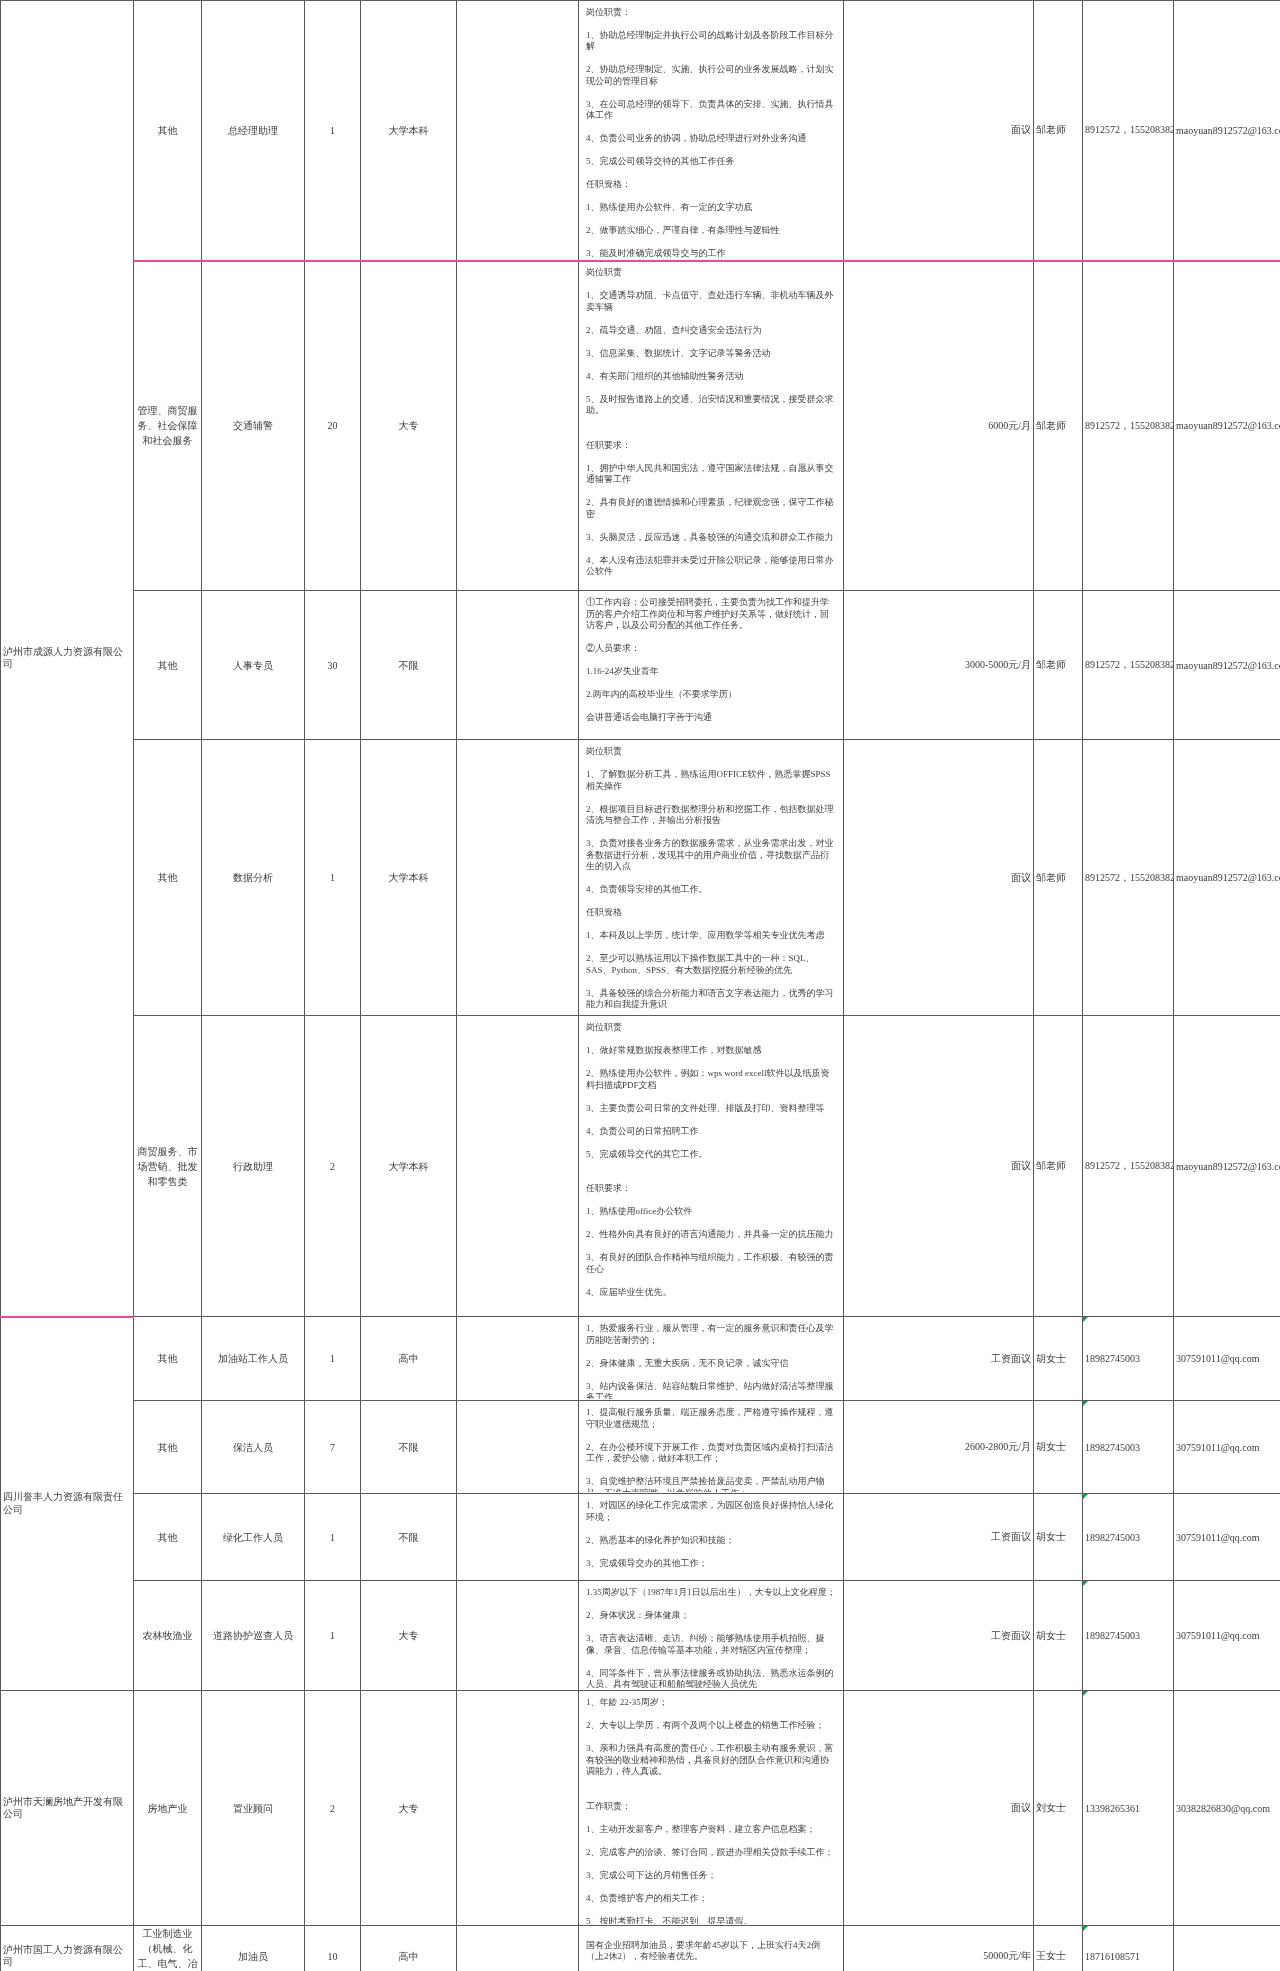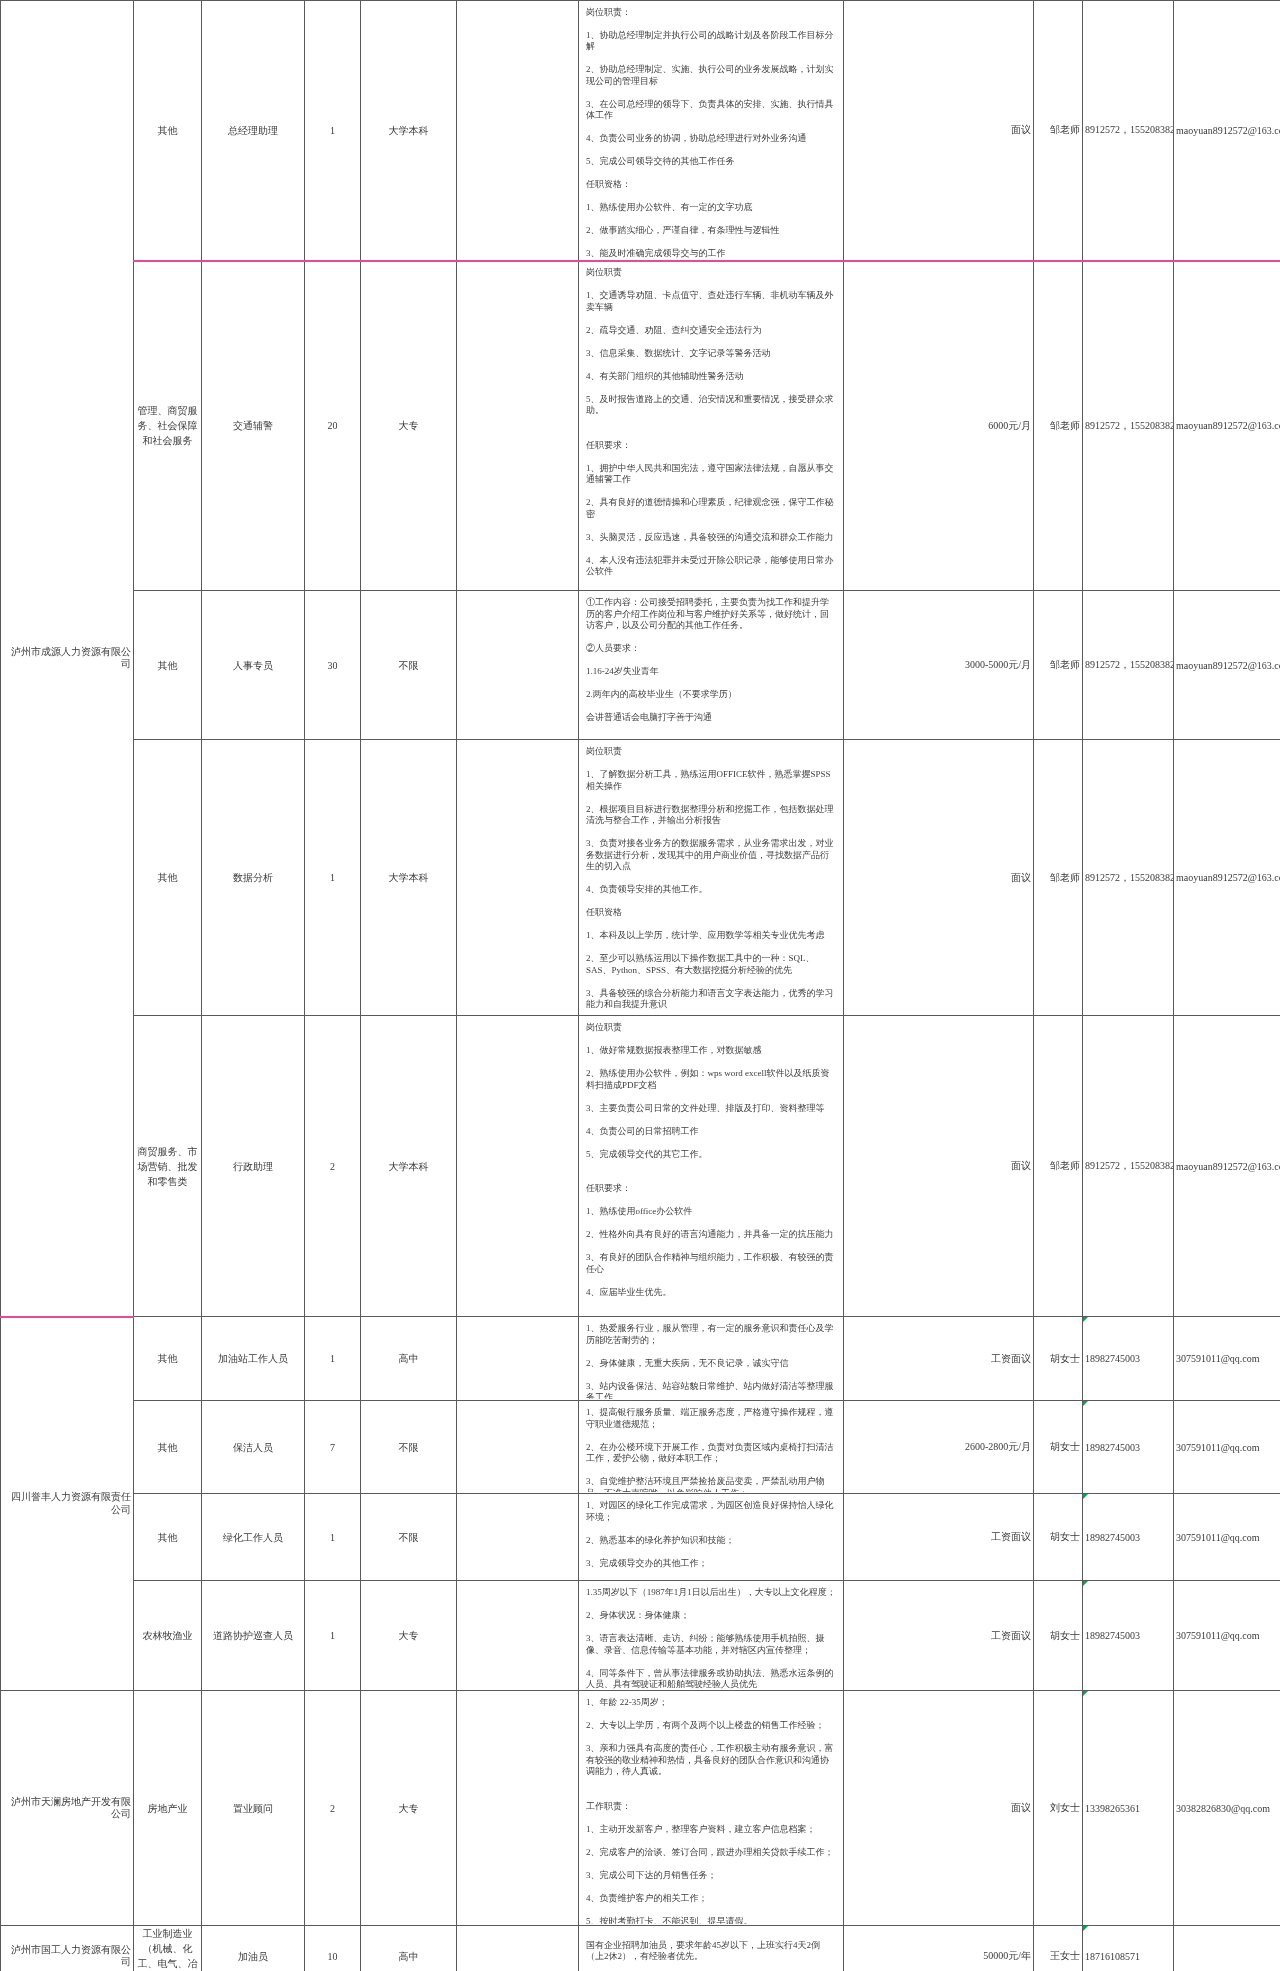--- a/index.html
+++ b/index.html
@@ -16,35 +16,35 @@
     border:1px solid #5a5a5a;
     vertical-align:middle;
     font-size:10px;
     overflow:hidden;
     padding:0 2px;
   }
   tr.r1{height:260px}tr.r2{height:330px}tr.r3{height:149px}tr.r4{height:276px}
   tr.r5{height:301px}tr.r6{height:84px}tr.r7{height:93px}tr.r8{height:87px}
   tr.r9{height:110px}tr.r10{height:235px}tr.r11{height:46px}
   tr.r1 > td{border-bottom:2px solid #ec4899;}
-  td.company{font-size:9px;text-align:right;padding:0 1px;line-height:1.25;}
+  td.company{font-size:9px;text-align:left;padding:0 1px;line-height:1.25;}
   td.industry,td.position,td.count,td.education{
     text-align:center;font-size:9.5px;line-height:1.5;margin-top:40px;
   }
   td.extra{background:#fff;}
   td.desc{vertical-align:top;padding:0;}
   .desc-inner{
     font-size:9px;line-height:11.5px;white-space:pre-line;
     padding:5px 4px 0 5px;overflow:hidden;text-align:left;color:#3d3d3d;
   }
   .dh1{height:252px}.dh2{height:322px}.dh3{height:141px}.dh4{height:268px}
   .dh5{height:293px}.dh6{height:76px}.dh7{height:85px}.dh8{height:79px}
   .dh9{height:102px}.dh10{height:227px}.dh11{height:38px}
   td.salary{font-size:9.5px;text-align:right;padding-left:3px;white-space:nowrap;}
-  td.contact{font-size:9.5px;text-align:right;padding-left:4px;white-space:nowrap;}
+  td.contact{font-size:9.5px;text-align:left;padding-left:4px;white-space:nowrap;}
   td.phone{font-size:9.5px;text-align:left;padding-left:3px;position:relative;}
   td.phone{border-right:2px solid #111;}
   td.phone .nowrap{white-space:nowrap;display:inline-block;}
   td.email{font-size:9.5px;text-align:left;padding-left:3px;border-right:none;}
   td.email .nowrap{white-space:nowrap;display:inline-block;}
   .gmark{
     position:absolute;top:0;left:0;width:0;height:0;
     border-top:5px solid #00a650;border-right:5px solid transparent;
   }
 </style>

